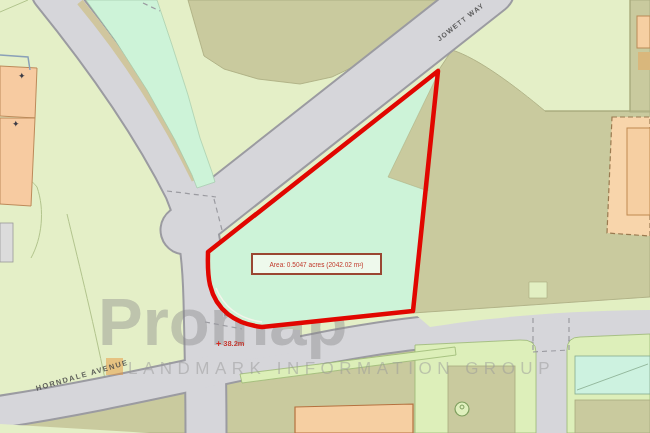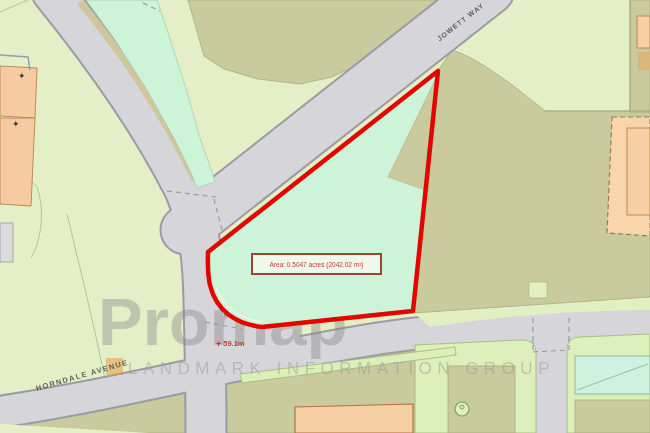--- a/index.html
+++ b/index.html
@@ -111,19 +111,19 @@
 </svg>
 
 <div class="lbl road-name" id="jowett">JOWETT WAY</div>
 <div class="lbl road-name" id="horndale">HORNDALE AVENUE</div>
 
 <div id="area-box">
   <span>Area: 0.5047 acres (2042.02 m²)</span>
 </div>
 
 <div id="spot">
-  <span class="cross">+</span><span>59.1m</span>
+  <span class="cross">+</span><span>38.2m</span>
 </div>
 
 <span class="diamond" id="diamond-1">✦</span>
 <span class="diamond" id="diamond-2">✦</span>
 
 </div>
 
 </body></html>

